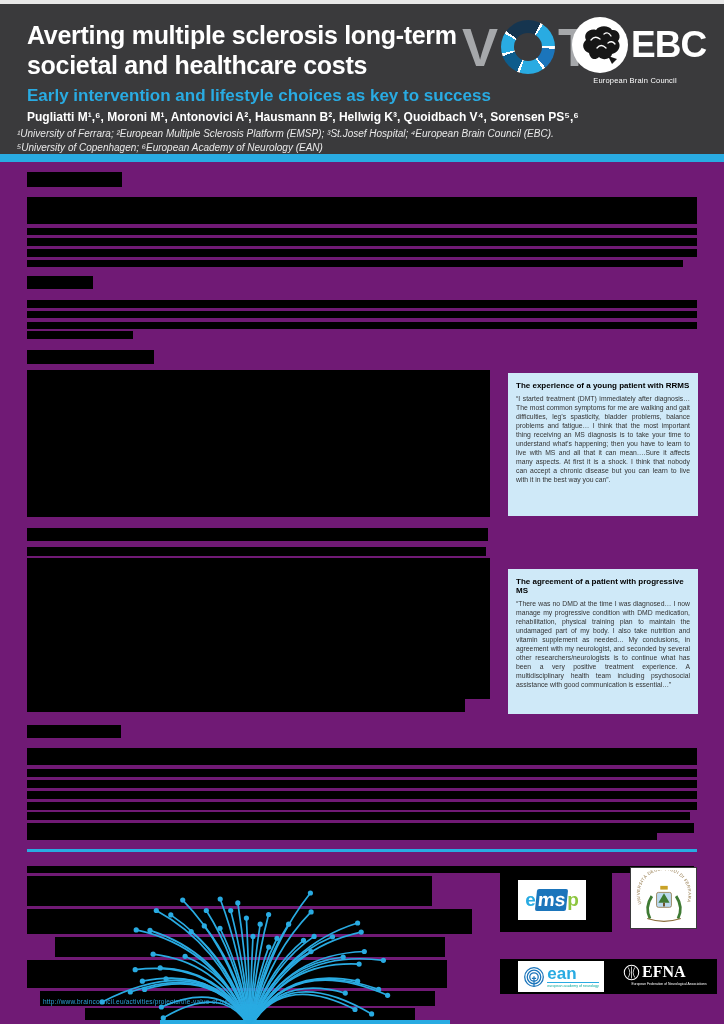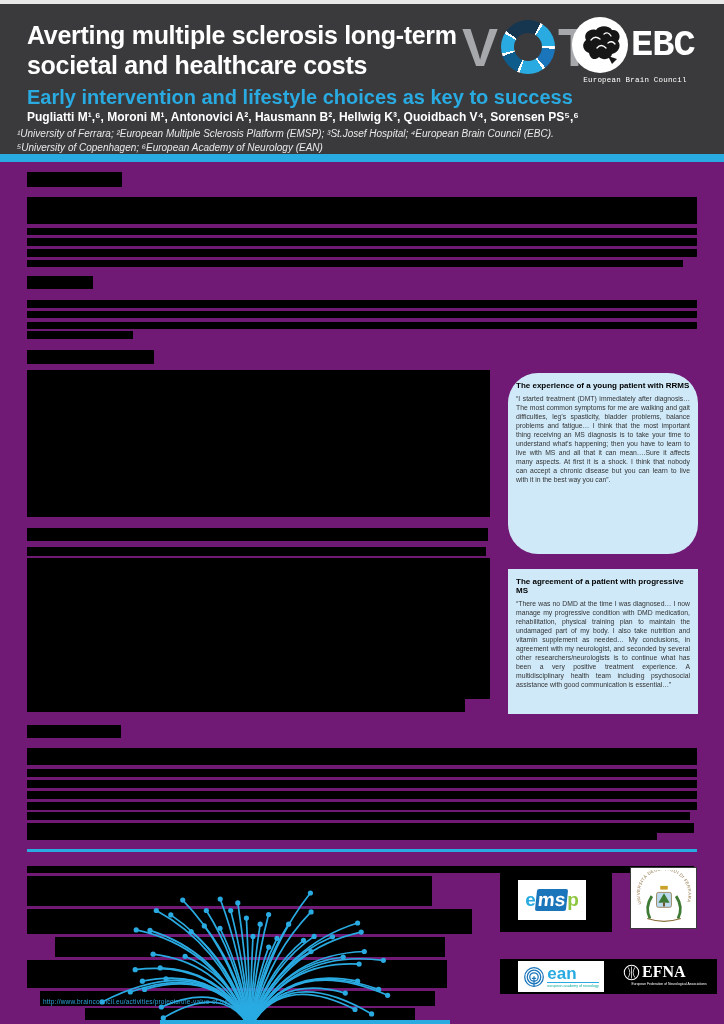--- a/index.html
+++ b/index.html
@@ -2,48 +2,48 @@
 <html><head>
 <meta charset="utf-8">
 <style>
   html,body{margin:0;padding:0;background:#e8e8e8;}
   .poster{position:relative;width:724px;height:1024px;background:#701a75;overflow:hidden;
           font-family:"Liberation Sans","DejaVu Sans",sans-serif;margin:4px auto;}
   
   .header{position:absolute;left:0;top:0;width:724px;height:150px;background:#3a3a3c;}
   .title{position:absolute;left:27px;top:16px;width:440px;color:#fff;font-weight:bold;
          font-size:25px;line-height:30px;letter-spacing:-0.3px;}
-  .subtitle{position:absolute;left:27px;top:82px;color:#29abe2;font-weight:bold;font-size:20px;}
+  .subtitle{position:absolute;left:27px;top:82px;color:#29abe2;font-weight:bold;font-size:17px;}
   .authors{position:absolute;left:27px;top:106px;color:#fff;font-weight:bold;font-size:12px;}
   .affil{position:absolute;left:17px;color:#e9e9e9;font-size:10px;font-style:italic;}
   .affil1{top:124px;} .affil2{top:138px;}
   .accent-bar{position:absolute;left:0;top:150px;width:724px;height:8px;background:#29abe2;}
   
   .vot{position:absolute;left:462px;top:12px;display:flex;align-items:center;gap:3px;}
   .vot-letter{color:#a6a8ab;font-size:54px;font-weight:bold;line-height:62px;}
   .vot-ring{position:relative;width:54px;height:54px;border-radius:50%;
     background:conic-gradient(from -10deg,#16354f 0 38deg,#fff 38deg 44deg,#29abe2 44deg 98deg,
       #fff 98deg 104deg,#1b75bb 104deg 150deg,#fff 150deg 156deg,#29abe2 156deg 208deg,
       #fff 208deg 214deg,#0d5c8c 214deg 260deg,#fff 260deg 266deg,#29abe2 266deg 310deg,
       #fff 310deg 316deg,#16354f 316deg 360deg);}
   .vot-ring::after{content:"";position:absolute;inset:13px;border-radius:50%;background:#3a3a3c;}
   
-  .ebc{position:absolute;left:572px;top:13px;width:126px;font-family:Liberation Mono, monospace;}
+  .ebc{position:absolute;left:572px;top:13px;width:126px;}
   .ebc-row{display:flex;align-items:center;}
   .ebc-circle{width:56px;height:56px;border-radius:50%;background:#fff;display:flex;
               align-items:center;justify-content:center;flex:0 0 auto;}
   .ebc-abbr{color:#fff;font-weight:bold;font-size:37px;letter-spacing:-1px;margin-left:3px;}
   .ebc-name{color:#fff;font-size:7.5px;text-align:center;margin-top:3px;letter-spacing:0.2px;}
   
   .bar{position:absolute;background:#000;}
   .divider{position:absolute;left:27px;top:845px;width:670px;height:3px;background:#29abe2;}
   
   .callout{position:absolute;left:508px;width:190px;background:#cfe9f8;padding:8px 8px 6px 8px;
            box-sizing:border-box;overflow:hidden;}
-  .callout1{top:369px;height:181px;border-radius:30px;}
+  .callout1{top:369px;height:143px;}
   .callout2{top:565px;height:145px;}
   .callout-title{font-size:8px;font-weight:bold;color:#000;margin-bottom:5px;}
   .callout-text{font-size:6.8px;line-height:1.32;color:#333;text-align:justify;}
   
   .emsp-block{position:absolute;left:500px;top:862px;width:112px;height:66px;background:#000;}
   .emsp-box{position:absolute;left:518px;top:876px;width:68px;height:40px;background:#fff;
             display:flex;align-items:center;justify-content:center;font-weight:bold;font-size:19px;}
   .emsp-e{color:#29abe2;} .emsp-ms{color:#fff;background:#1b75bb;border-radius:2px;
             padding:0 2px;transform:skewX(-6deg);display:inline-block;} .emsp-p{color:#8dc63f;}
   .ferrara-box{position:absolute;left:630px;top:863px;width:67px;height:62px;background:#fff;

